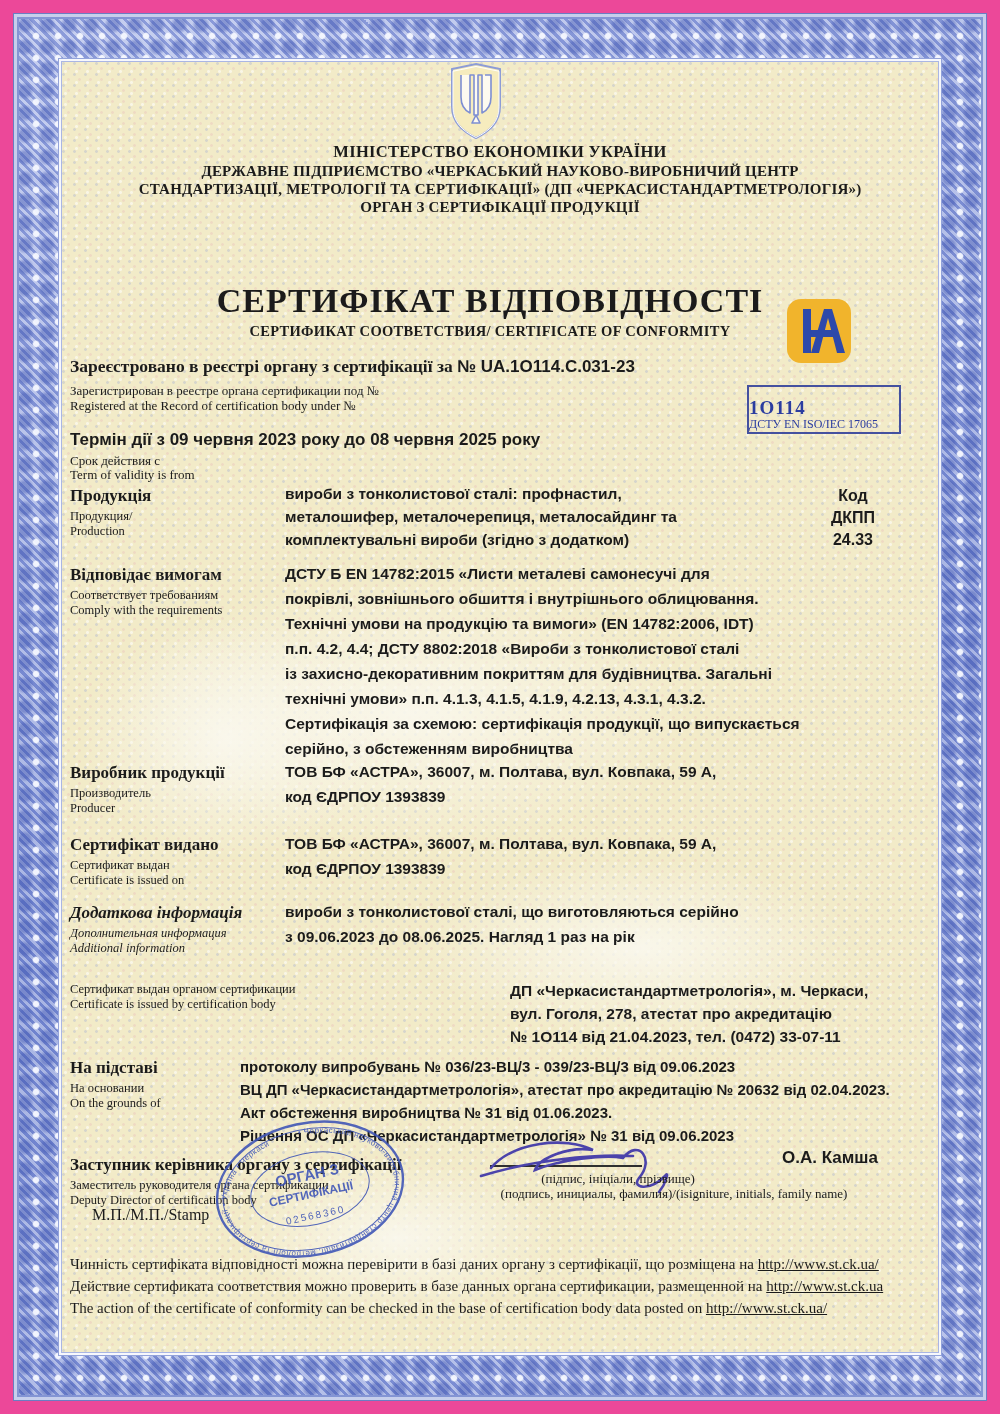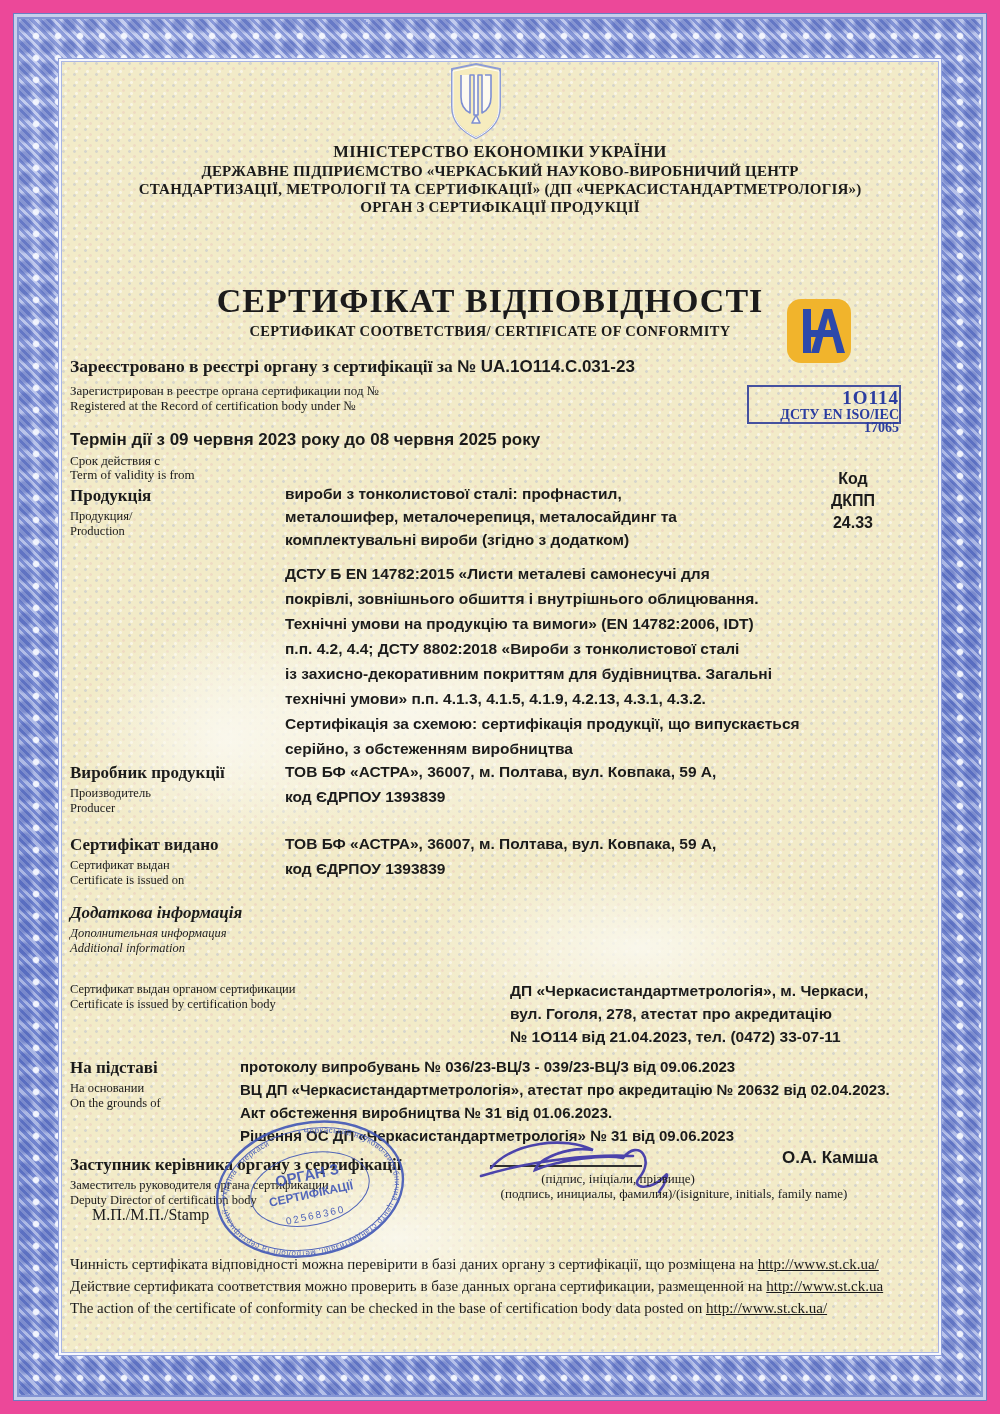--- a/index.html
+++ b/index.html
@@ -36,23 +36,23 @@
   .serifbold17{font-weight:bold;font-size:17.5px;}
   .serifsm{font-size:13px;line-height:15px;}
   .sansbold{font-family:"Liberation Sans","DejaVu Sans",sans-serif;font-weight:bold;}
   .validity-ua{font-size:17px;}
   .lbl-ua{font-weight:bold;font-size:17px;margin-bottom:3px;}
   .lbl-sub{font-size:12.5px;line-height:14.5px;}
   .val{font-size:15.5px;line-height:23px;white-space:pre-line;}
   .val-lh25{line-height:25px;}
   .val-sm{font-size:15px;line-height:23px;}
   .codeblock{font-size:16px;line-height:22px;text-align:center;}
-  .accr-box{border:2px solid #44519f;color:#2b3da0;text-align:right;padding-top:1px;}
+  .accr-box{border:2px solid #44519f;color:#2b3da0;text-align:left;padding-top:11px;}
   .accr-num{font-weight:bold;font-size:19px;line-height:20px;letter-spacing:1px;}
-  .accr-std{font-weight:bold;font-size:14px;line-height:13px;}
+  .accr-std{font-weight:normal;font-size:12px;line-height:13px;}
   .regnum{font-size:17px;}
   .mp-note{font-size:16px;}
   .sig-line{border-top:2px solid #2f2f2f;height:0;}
   .sig-name{font-size:17px;text-align:right;}
   .caption{font-size:13px;line-height:15px;text-align:center;}
   .footer-line{font-size:15px;line-height:22px;}
   .flink{text-decoration:underline;color:#1b1b1b;}
   .stamp-wrap{transform:rotate(-12deg);opacity:.88;}
 </style>
 </head>
@@ -105,26 +105,31 @@
     <div class="abs serifsm" style="left:12px;top:409px;">Term of validity is from</div>
 
     <div class="abs sansbold val" style="left:227px;top:424px;width:500px;">вироби з тонколистової сталі: профнастил,
 металошифер, металочерепиця, металосайдинг та
 комплектувальні вироби (згідно з додатком)</div>
     <div class="abs" style="left:12px;top:428px;width:210px;">
       <div class="lbl-ua">Продукція</div>
       <div class="lbl-sub">Продукция/</div>
       <div class="lbl-sub">Production</div>
     </div>
-    <div class="abs sansbold codeblock" style="left:760px;top:410px;width:70px;">
+    <div class="abs sansbold codeblock" style="left:760px;top:427px;width:70px;">
       <div>Код</div>
       <div>ДКПП</div>
       <div>24.33</div>
     </div>
 
+    <div class="abs" style="left:12px;top:507px;width:210px;">
+      <div class="lbl-ua">Відповідає вимогам</div>
+      <div class="lbl-sub">Соответствует требованиям</div>
+      <div class="lbl-sub">Comply with the requirements</div>
+    </div>
     <div class="abs sansbold val val-lh25" style="left:227px;top:503px;width:620px;">ДСТУ Б EN 14782:2015 «Листи металеві самонесучі для
 покрівлі, зовнішнього обшиття і внутрішнього облицювання.
 Технічні умови на продукцію та вимоги» (EN 14782:2006, IDT)
 п.п. 4.2, 4.4; ДСТУ 8802:2018 «Вироби з тонколистової сталі
 із захисно-декоративним покриттям для будівництва. Загальні
 технічні умови» п.п. 4.1.3, 4.1.5, 4.1.9, 4.2.13, 4.3.1, 4.3.2.
 Сертифікація за схемою: сертифікація продукції, що випускається
 серійно, з обстеженням виробництва</div>
 
     <div class="abs" style="left:12px;top:705px;width:210px;">
@@ -141,20 +146,22 @@
       <div class="lbl-sub">Certificate is issued on</div>
     </div>
     <div class="abs sansbold val val-lh25" style="left:227px;top:773px;width:620px;">ТОВ БФ «АСТРА», 36007, м. Полтава, вул. Ковпака, 59 А,
 код ЄДРПОУ 1393839</div>
 
     <div class="abs" style="left:12px;top:845px;width:220px;font-style:italic;">
       <div class="lbl-ua">Додаткова інформація</div>
       <div class="lbl-sub">Дополнительная информация</div>
       <div class="lbl-sub">Additional information</div>
     </div>
+    <div class="abs sansbold val val-lh25" style="left:227px;top:841px;width:620px;">вироби з тонколистової сталі, що виготовляються серійно
+з 09.06.2023 до 08.06.2025. Нагляд 1 раз на рік</div>
 
     <div class="abs" style="left:12px;top:924px;width:430px;">
       <div class="lbl-sub">Сертификат выдан органом сертификации</div>
       <div class="lbl-sub">Certificate is issued by certification body</div>
     </div>
     <div class="abs sansbold val" style="left:452px;top:921px;width:420px;">ДП «Черкасистандартметрологія», м. Черкаси,
 вул. Гоголя, 278, атестат про акредитацію
 № 1О114 від 21.04.2023, тел. (0472) 33-07-11</div>
 
     <div class="abs" style="left:12px;top:1000px;width:165px;">

